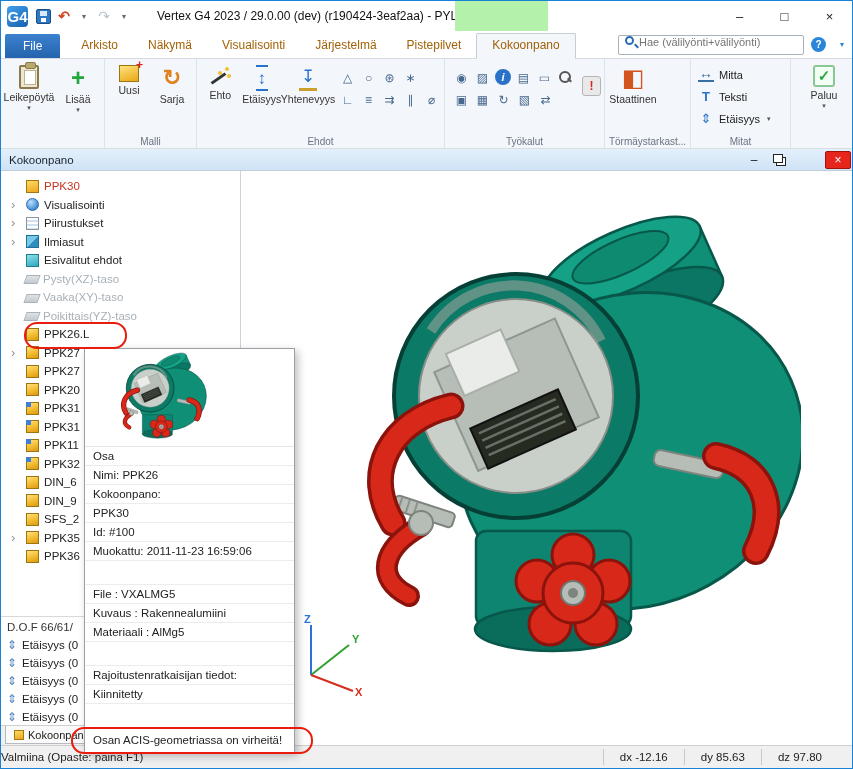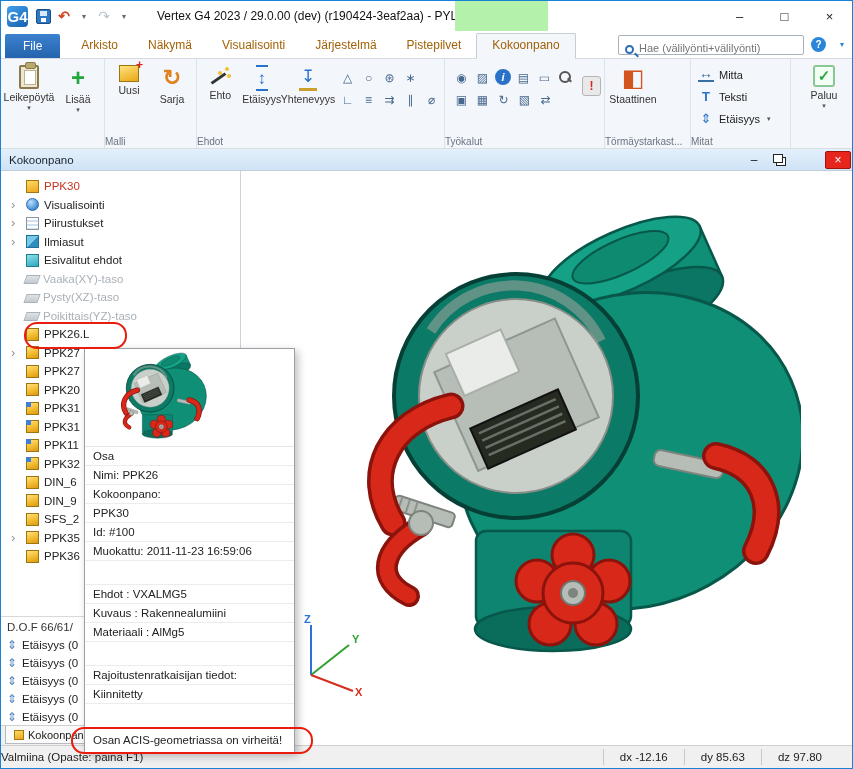--- a/index.html
+++ b/index.html
@@ -21,32 +21,32 @@
 .winbtns{position:absolute;right:0;top:0;height:30px;display:flex;align-items:center;gap:0}
 .winbtn{width:45px;height:30px;display:flex;align-items:center;justify-content:center;font-size:13px;color:#222;cursor:default}
 .green-hl{position:absolute;left:454px;top:0;width:93px;height:30px;background:#b4f2ab;z-index:6}
 
 
 .tabrow{position:absolute;left:0;top:30px;right:0;height:28px;background:#fff;border-bottom:1px solid #d5dbe1;display:flex;align-items:flex-end}
 .filetab{height:24px;margin:0 6px 0 4px;padding:0 18px;background:linear-gradient(#3c82cf,#2563ad);color:#fff;font-size:12px;display:flex;align-items:center;border-radius:2px 2px 0 0}
 .tabs{display:flex;height:100%;align-items:flex-end}
 .tab{padding:4px 15px 6px;font-size:12px;color:#a16207;white-space:nowrap}
 .tab.active{background:#f3f6fa;border:1px solid #c9ccd1;border-bottom:1px solid #f3f6fa;border-radius:2px 2px 0 0;margin-bottom:-1px}
-.searchbox{position:absolute;right:48px;top:4px;width:186px;height:20px;border:1px solid #a9b2bb;border-radius:2px;background:#fff;display:flex;align-items:flex-end;padding:0 4px}
+.searchbox{position:absolute;right:48px;top:4px;width:186px;height:20px;border:1px solid #a9b2bb;border-radius:2px;background:#fff;display:flex;align-items:flex-start;padding:0 4px}
 .lens{width:9px;height:9px;border:2px solid #2b6cb8;border-radius:50%;position:relative;margin:0 5px 0 2px;flex:none}
 .lens::after{content:"";position:absolute;left:7px;top:7px;width:5px;height:2px;background:#2b6cb8;transform:rotate(45deg)}
 .searchbox input{border:0;outline:0;flex:1;font-family:"Liberation Sans",sans-serif;font-size:11px;color:#444;background:transparent}
 .helpbtn{position:absolute;right:26px;top:6px;width:15px;height:15px;border-radius:50%;background:#2b86d9;color:#fff;font-size:10px;font-weight:bold;display:flex;align-items:center;justify-content:center}
 .helpcaret{position:absolute;right:8px;top:9px;font-size:8px;color:#2b86d9}
 
 
 .ribbon{position:absolute;left:0;top:58px;right:0;height:90px;background:#f3f6fa;border-bottom:1px solid #d8dde2;display:flex}
 .rgroup{position:relative;height:100%;padding:3px 3px 14px;border-right:1px solid #dde3e9}
 .g1{width:104px}.g2{width:92px}.g3{width:248px}.g4{width:160px}.g5{width:86px}.g6{width:100px}.g7{width:56px;margin-left:auto;border-right:0}
-.glabel{position:absolute;bottom:1px;left:0;right:0;font-size:10px;color:#6a7480;white-space:nowrap;overflow:hidden}
+.glabel{position:absolute;bottom:1px;left:0;right:0;text-align:center;font-size:10px;color:#6a7480;white-space:nowrap;overflow:hidden}
 .rbody{display:flex;height:72px;align-items:flex-start;gap:1px}
 .bigbtn{width:50px;height:70px;display:flex;flex-direction:column;align-items:center;padding-top:3px;border-radius:3px;text-align:center}
 .bicon{height:26px;display:flex;align-items:center;justify-content:center;margin-bottom:2px}
 .blabel{font-size:10.5px;color:#333;line-height:1.15;white-space:nowrap}
 .bcaret{font-size:7px;color:#555;margin-top:1px}
 .ic-plus-icon{color:#23a63c;font-size:24px;font-weight:bold}
 .ic-series-icon{color:#e0821f;font-size:22px;font-weight:bold}
 .ic-distance-v-icon{color:#2a72c8;font-size:17px;border-top:2px solid #2a72c8;border-bottom:2px solid #2a72c8;line-height:19px;padding:0 2px}
 .ic-coincident-icon{color:#2a72c8;font-size:17px;border-bottom:3px solid #c8a02a;padding:0 2px}
 .ic-static-collision-icon{color:#d3541e;font-size:24px}
@@ -332,29 +332,29 @@
           <div class="trow" data-name="tree-item-ilmiasut">
             <span class="tarrow" data-name="tree-expand-arrow-icon">›</span>
             <span class="tico t-views" data-name="views-icon"></span>
             <span class="tlabel" data-name="tree-item-label">Ilmiasut</span>
           </div>
           <div class="trow" data-name="tree-item-esivalitut-ehdot">
             <span class="tarrow" data-name="tree-expand-arrow-icon"></span>
             <span class="tico t-cons" data-name="cons-icon"></span>
             <span class="tlabel" data-name="tree-item-label">Esivalitut ehdot</span>
           </div>
+          <div class="trow dim" data-name="tree-item-pysty-xz-taso">
+            <span class="tarrow" data-name="tree-expand-arrow-icon"></span>
+            <span class="tico t-plane" data-name="plane-icon"></span>
+            <span class="tlabel" data-name="tree-item-label">Pysty(XZ)-taso</span>
+          </div>
           <div class="trow dim" data-name="tree-item-vaaka-xy-taso">
             <span class="tarrow" data-name="tree-expand-arrow-icon"></span>
             <span class="tico t-plane" data-name="plane-icon"></span>
             <span class="tlabel" data-name="tree-item-label">Vaaka(XY)-taso</span>
-          </div>
-          <div class="trow dim" data-name="tree-item-pysty-xz-taso">
-            <span class="tarrow" data-name="tree-expand-arrow-icon"></span>
-            <span class="tico t-plane" data-name="plane-icon"></span>
-            <span class="tlabel" data-name="tree-item-label">Pysty(XZ)-taso</span>
           </div>
           <div class="trow dim" data-name="tree-item-poikittais-yz-taso">
             <span class="tarrow" data-name="tree-expand-arrow-icon"></span>
             <span class="tico t-plane" data-name="plane-icon"></span>
             <span class="tlabel" data-name="tree-item-label">Poikittais(YZ)-taso</span>
           </div>
           <div class="trow" data-name="tree-item-ppk26-l">
             <span class="tarrow" data-name="tree-expand-arrow-icon"></span>
             <span class="tico t-part" data-name="part-icon"></span>
             <span class="tlabel" data-name="tree-item-label">PPK26.L</span>
@@ -525,21 +525,21 @@
         </svg>
     </div>
     <div id="popRows" data-name="part-tooltip-rows">
         <div class="prow" data-name="tooltip-row">Osa</div>
         <div class="prow" data-name="tooltip-row">Nimi: PPK26</div>
         <div class="prow" data-name="tooltip-row">Kokoonpano:</div>
         <div class="prow" data-name="tooltip-row">PPK30</div>
         <div class="prow" data-name="tooltip-row">Id: #100</div>
         <div class="prow" data-name="tooltip-row">Muokattu: 2011-11-23 16:59:06</div>
         <div class="prow spacer" data-name="tooltip-row"></div>
-        <div class="prow" data-name="tooltip-row">Ehdot : VXALMG5</div>
+        <div class="prow" data-name="tooltip-row">File : VXALMG5</div>
         <div class="prow" data-name="tooltip-row">Kuvaus : Rakennealumiini</div>
         <div class="prow" data-name="tooltip-row">Materiaali : AlMg5</div>
         <div class="prow spacer" data-name="tooltip-row"></div>
         <div class="prow" data-name="tooltip-row">Rajoitustenratkaisijan tiedot:</div>
         <div class="prow" data-name="tooltip-row">Kiinnitetty</div>
         <div class="prow spacer" data-name="tooltip-row"></div>
         <div class="prow last" data-name="tooltip-row-acis-error">Osan ACIS-geometriassa on virheitä!</div>
       </div>
   </div>
 

